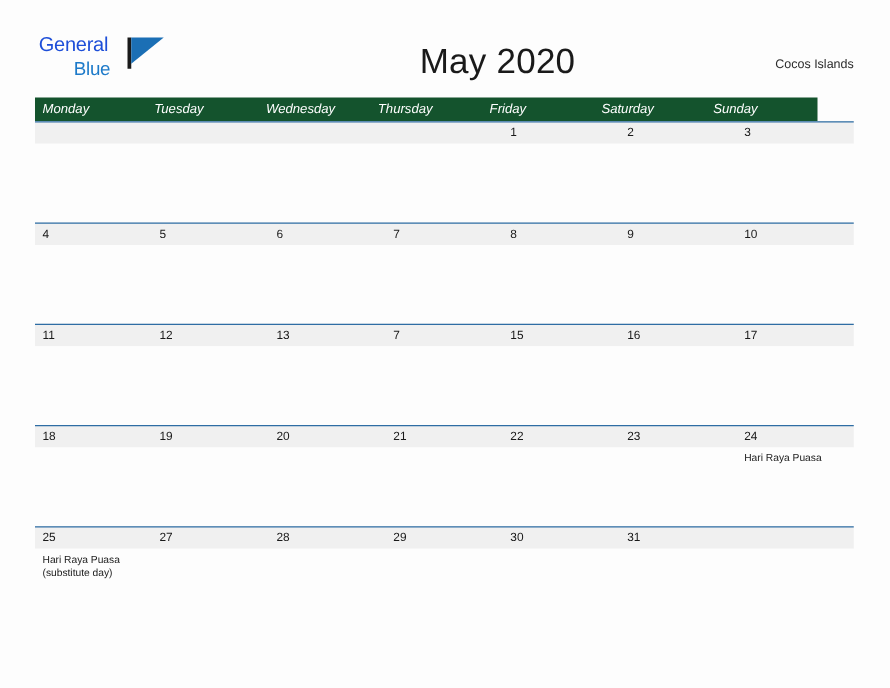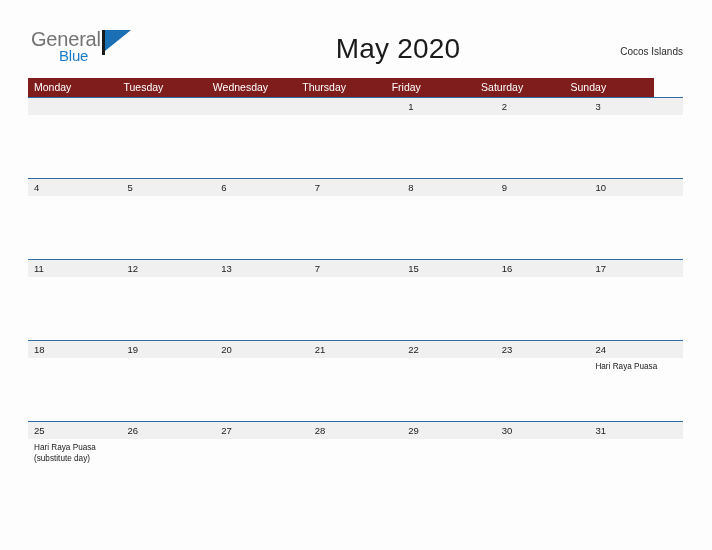--- a/index.html
+++ b/index.html
@@ -36,22 +36,22 @@
     left: 31px;
     top: 29px;
     width: 120px;
     height: 44px;
     line-height: 1;
   }
   .logo-row1 {
     position: absolute;
     left: 0;
     top: 0;
-    font-size: 20px;
-    color: #737373;
+    font-size: 16px;
+    color: #1d4ed8;
     letter-spacing: -0.2px;
     white-space: nowrap;
   }
   .logo-row2 {
     position: absolute;
     left: 28px;
     top: 19px;
     font-size: 15px;
     color: #1d7ac9;
     letter-spacing: -0.2px;
@@ -109,21 +109,22 @@
     position: absolute;
     left: 28px;
     top: 78px;
     width: 655px;
   }
 
   .weekday-row {
     display: flex;
     width: 626px;
     height: 19px;
-    background: #7f1d1d;
+    background: #14532d;
+    font-style: italic;
   }
   .weekday-cell {
     width: 93.571px;
     height: 19px;
     line-height: 19px;
     padding-left: 6px;
     box-sizing: border-box;
     font-size: 10.5px;
     color: #ffffff;
     white-space: nowrap;
@@ -292,21 +293,20 @@
         <div class="event-cell"></div>
         <div class="event-cell">
           <div class="event-line">Hari Raya Puasa</div>
         </div>
       </div>
     </div>
 
     <div class="week-row last">
       <div class="date-band">
         <div class="date-cell">25</div>
-        <div class="date-cell">26</div>
         <div class="date-cell">27</div>
         <div class="date-cell">28</div>
         <div class="date-cell">29</div>
         <div class="date-cell">30</div>
         <div class="date-cell">31</div>
       </div>
       <div class="event-band">
         <div class="event-cell">
           <div class="event-line">Hari Raya Puasa</div>
           <div class="event-line">(substitute day)</div>

